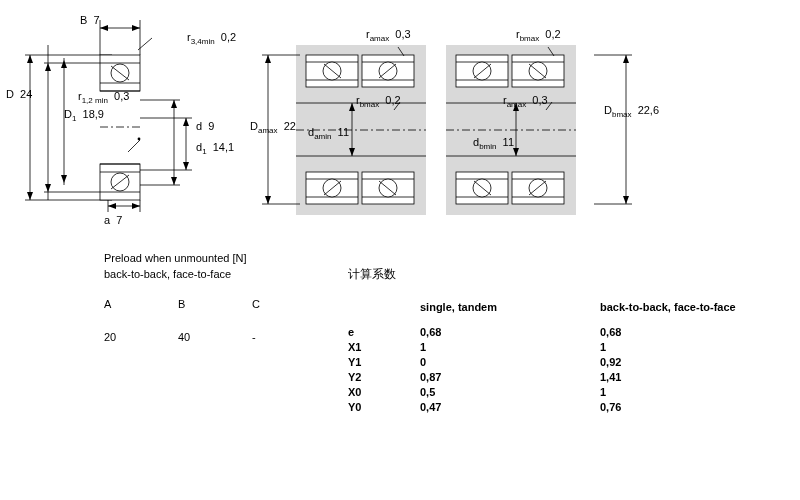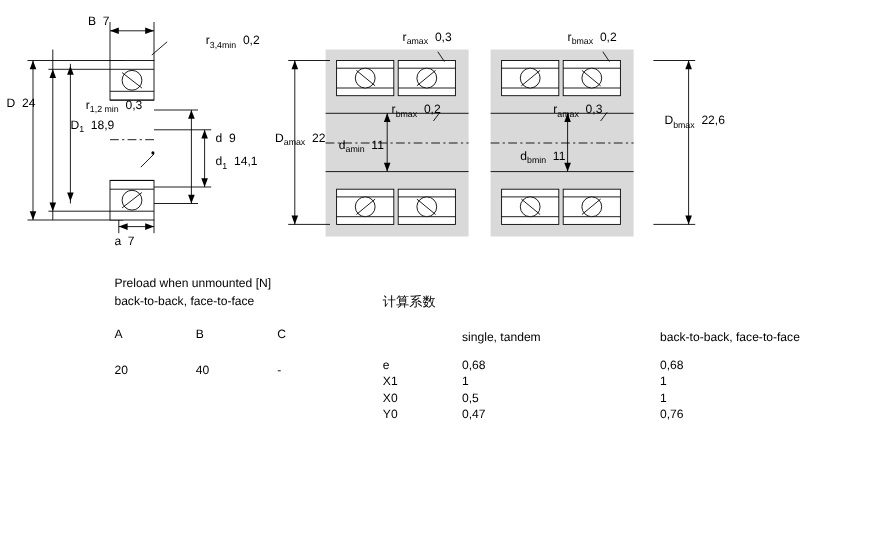--- a/index.html
+++ b/index.html
@@ -237,21 +237,21 @@
       <td>20</td>
       <td>40</td>
       <td>-</td>
     </tr>
   </tbody>
     </table>
 </div>
 
 <div class="tbl" style="left:348px; top:266px;">
   <div class="cjk">计算系数</div>
-  <table class="data" style="margin-top:18px;">
+  <table class="data" style="margin-top:18px;font-weight:bold;">
     <tbody>
         <tr>
       <td style="width:72px;"></td>
       <td style="width:180px;">single, tandem</td>
       <td>back-to-back, face-to-face</td>
     </tr>
     <tr style="height:10px;">
           <td colspan="3"></td>
         </tr>
 
@@ -259,20 +259,30 @@
       <td><span>e</span><span class="sub"></span></td>
       <td>0,68</td>
       <td>0,68</td>
     </tr>
     <tr>
       <td><span>X</span><span class="sub">1</span></td>
       <td>1</td>
       <td>1</td>
     </tr>
     <tr>
+      <td><span>Y</span><span class="sub">1</span></td>
+      <td>0</td>
+      <td>0,92</td>
+    </tr>
+    <tr>
+      <td><span>Y</span><span class="sub">2</span></td>
+      <td>0,87</td>
+      <td>1,41</td>
+    </tr>
+    <tr>
       <td><span>X</span><span class="sub">0</span></td>
       <td>0,5</td>
       <td>1</td>
     </tr>
     <tr>
       <td><span>Y</span><span class="sub">0</span></td>
       <td>0,47</td>
       <td>0,76</td>
     </tr>
   </tbody>

